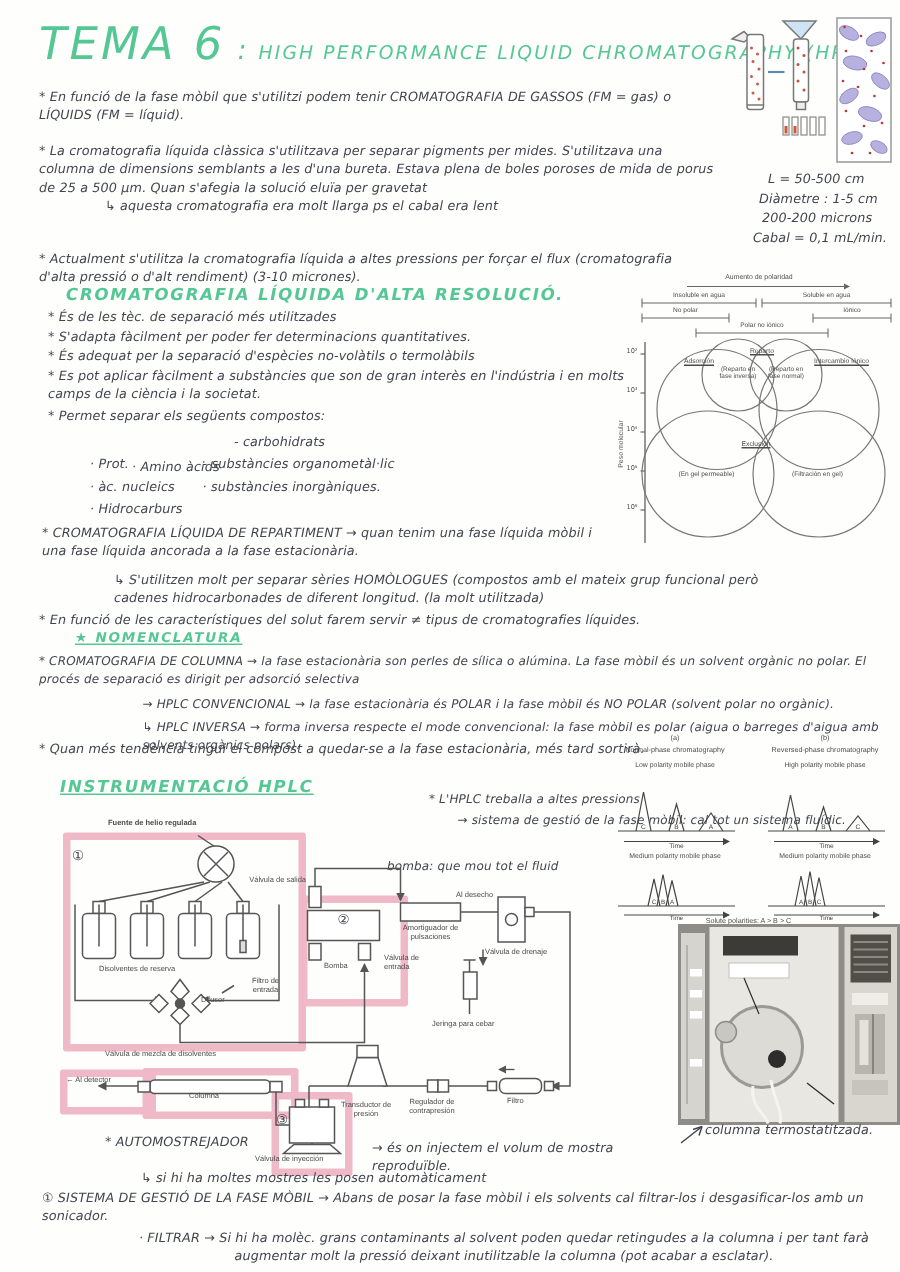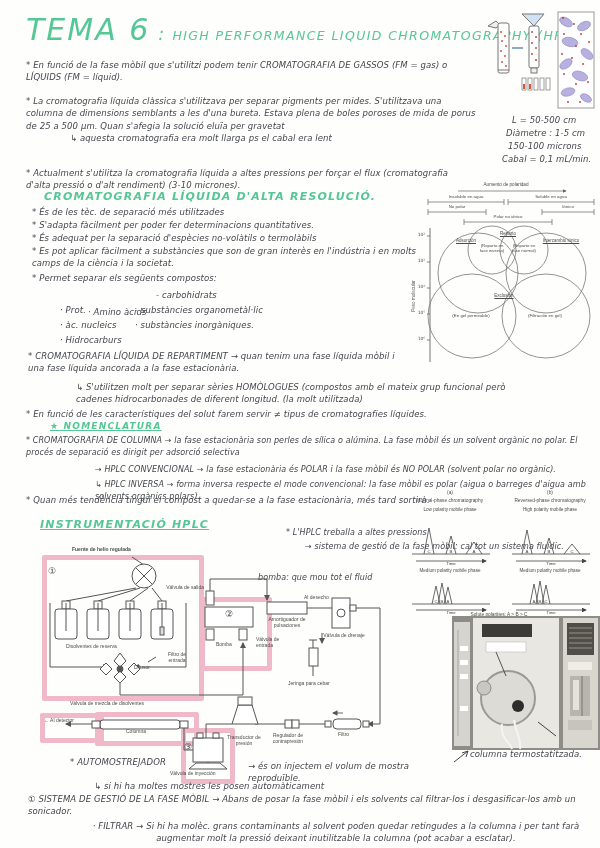--- a/index.html
+++ b/index.html
@@ -97,21 +97,21 @@
           <circle cx="92" cy="74" r="0.9"></circle>
           <circle cx="104" cy="72" r="0.9"></circle>
         <circle cx="84" cy="92" r="0.9"></circle>
           <circle cx="96" cy="92" r="0.9"></circle>
       </g>
     </g>
   </svg>
 
   <div class="hw" style="left:512px;top:114px;">L = 50-500 cm</div>
   <div class="hw" style="left:506px;top:127px;">Diàmetre : 1-5 cm</div>
-  <div class="hw" style="left:508px;top:140px;">150-100 microns</div>
+  <div class="hw" style="left:508px;top:140px;">200-200 microns</div>
   <div class="hw" style="left:502px;top:153px;">Cabal = 0,1 mL/min.</div>
 
   <div class="hd" style="left:44px;top:190px;font-size:11px;">CROMATOGRAFIA LÍQUIDA D'ALTA RESOLUCIÓ.</div>
   <div class="hw" style="left:32px;top:206px;width:380px;">* És de les tèc. de separació més utilitzades</div>
   <div class="hw" style="left:32px;top:219px;width:380px;">* S'adapta fàcilment per poder fer determinacions quantitatives.</div>
   <div class="hw" style="left:32px;top:232px;width:380px;">* És adequat per la separació d'espècies no-volàtils o termolàbils</div>
   <div class="hw" style="left:32px;top:245px;width:392px;">* Es pot aplicar fàcilment a substàncies que son de gran interès en l'indústria i en molts camps de la ciència i la societat.</div>
   <div class="hw" style="left:32px;top:272px;width:380px;">* Permet separar els següents compostos:</div>
 
   <div class="hw" style="left:60px;top:306px;margin-left:28px;">· Amino àcids</div>

